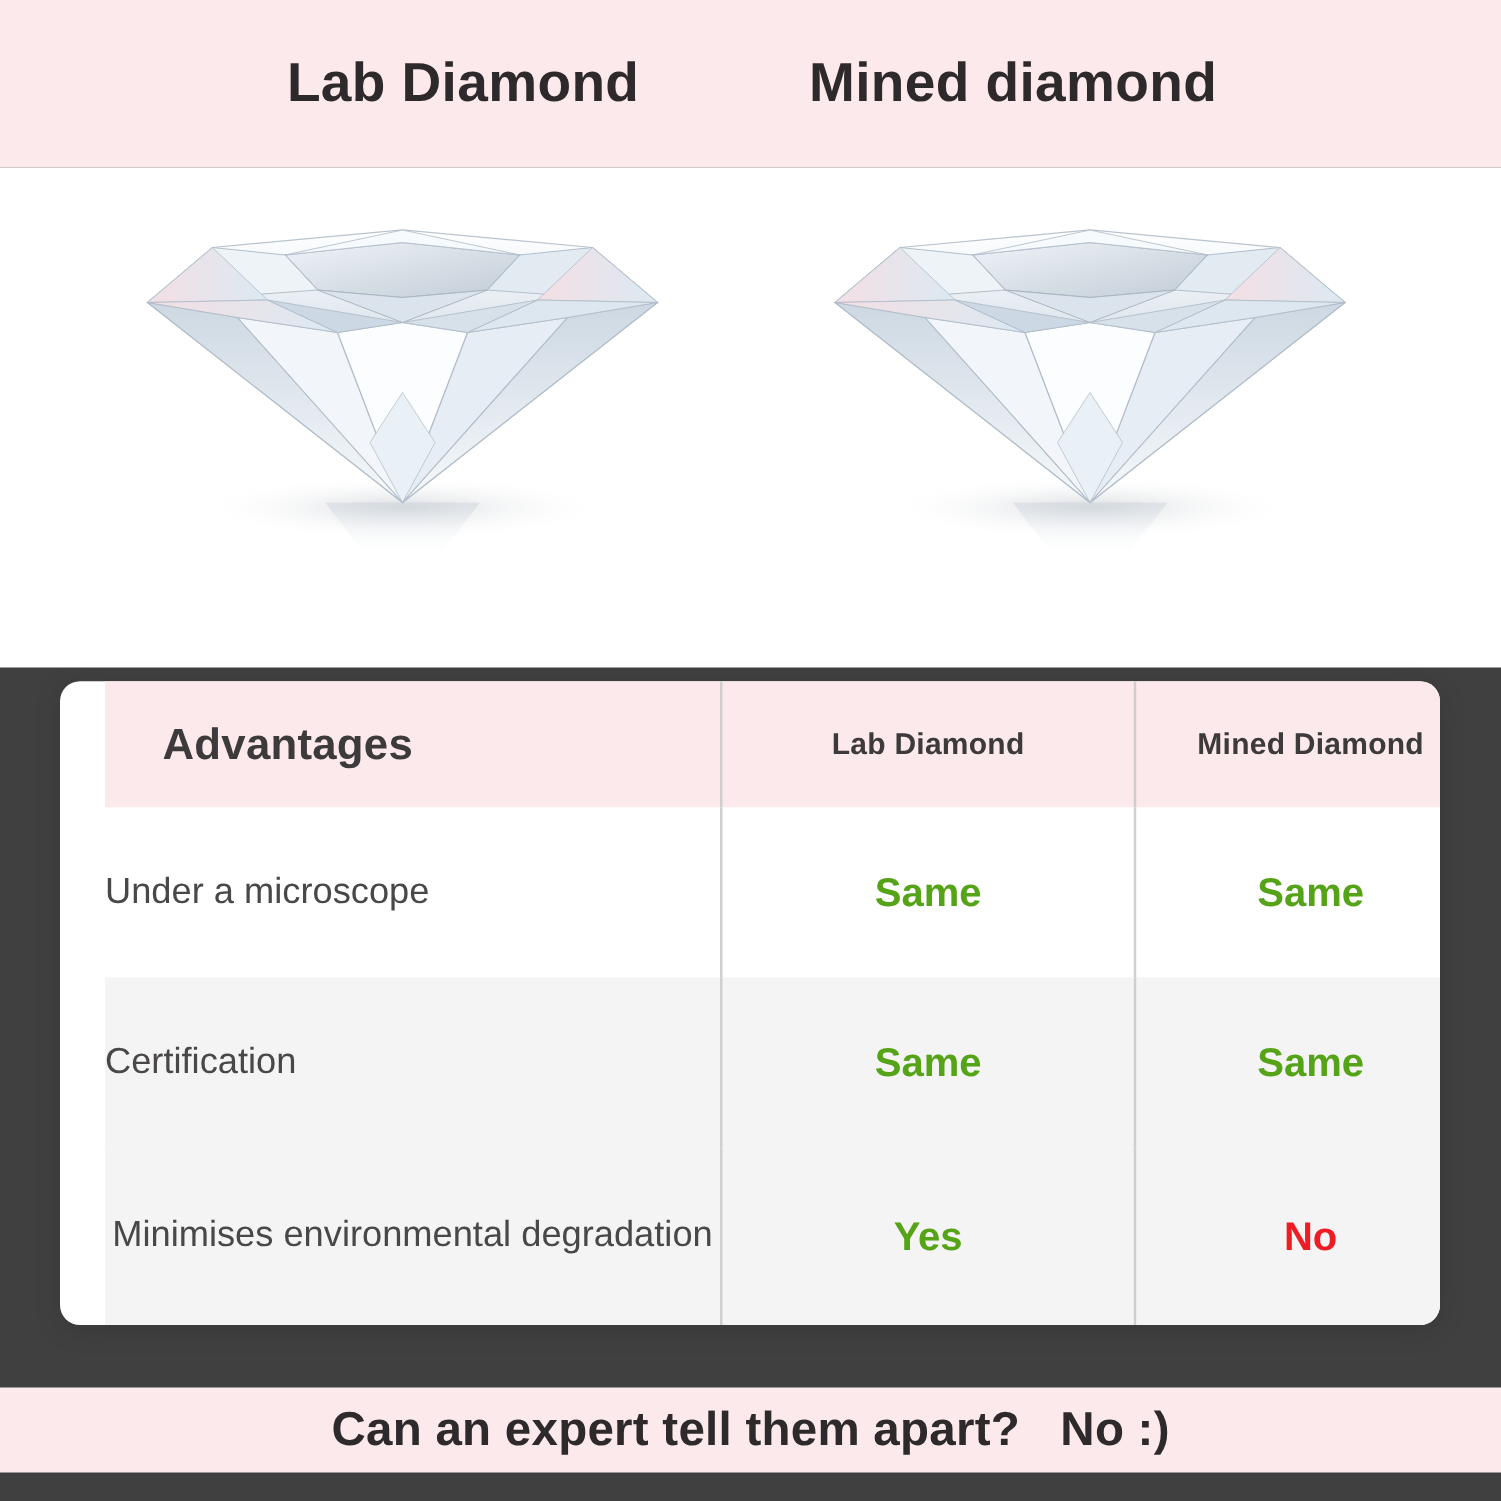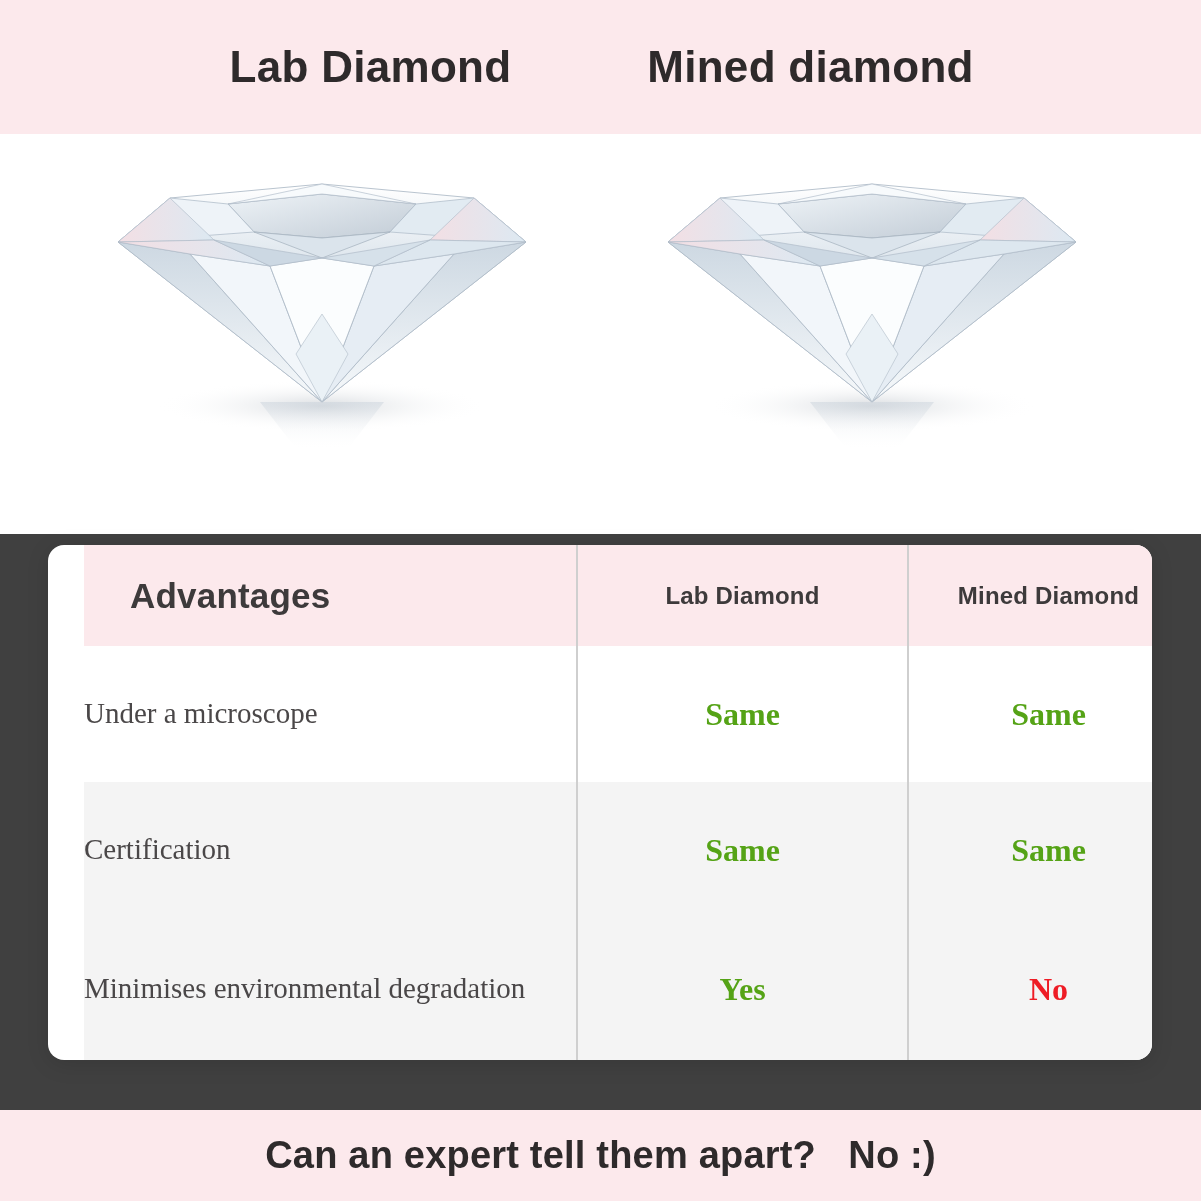--- a/index.html
+++ b/index.html
@@ -137,23 +137,22 @@
     font-size: 24px;
     letter-spacing: 0.2px;
   }
 
   .tbl tbody tr { background: #ffffff; }
   .tbl tbody tr.alt { background: #f4f4f4; }
   .tbl tbody td {
     padding: 0;
     vertical-align: middle;
     height: 103px;
-    font-family: Liberation Serif, serif;
-  }
-  .tbl tbody tr.tall td { height: 108px; }
+  }
+  .tbl tbody tr.tall td { height: 108px; text-align: center; }
 
   .cell-label {
     text-align: left;
     padding-left: 22px;
     font-size: 29px;
     color: #4a4748;
     line-height: 1.28;
   }
   .cell-val {
     text-align: center;
@@ -166,21 +165,21 @@
 
   
   .tbl td.div-l, .tbl th.div-l { border-left: 2px solid #cfcfcf; }
 
   
   .bottom-banner {
     position: absolute;
     left: 0;
     top: 1110px;
     width: 1201px;
-    height: 91px;
+    height: 68px;
     background: #fce9ec;
     display: flex;
     align-items: center;
     justify-content: center;
   }
   .bottom-text {
     font-size: 38px;
     font-weight: bold;
     color: #2e2a2b;
     letter-spacing: 0.2px;

